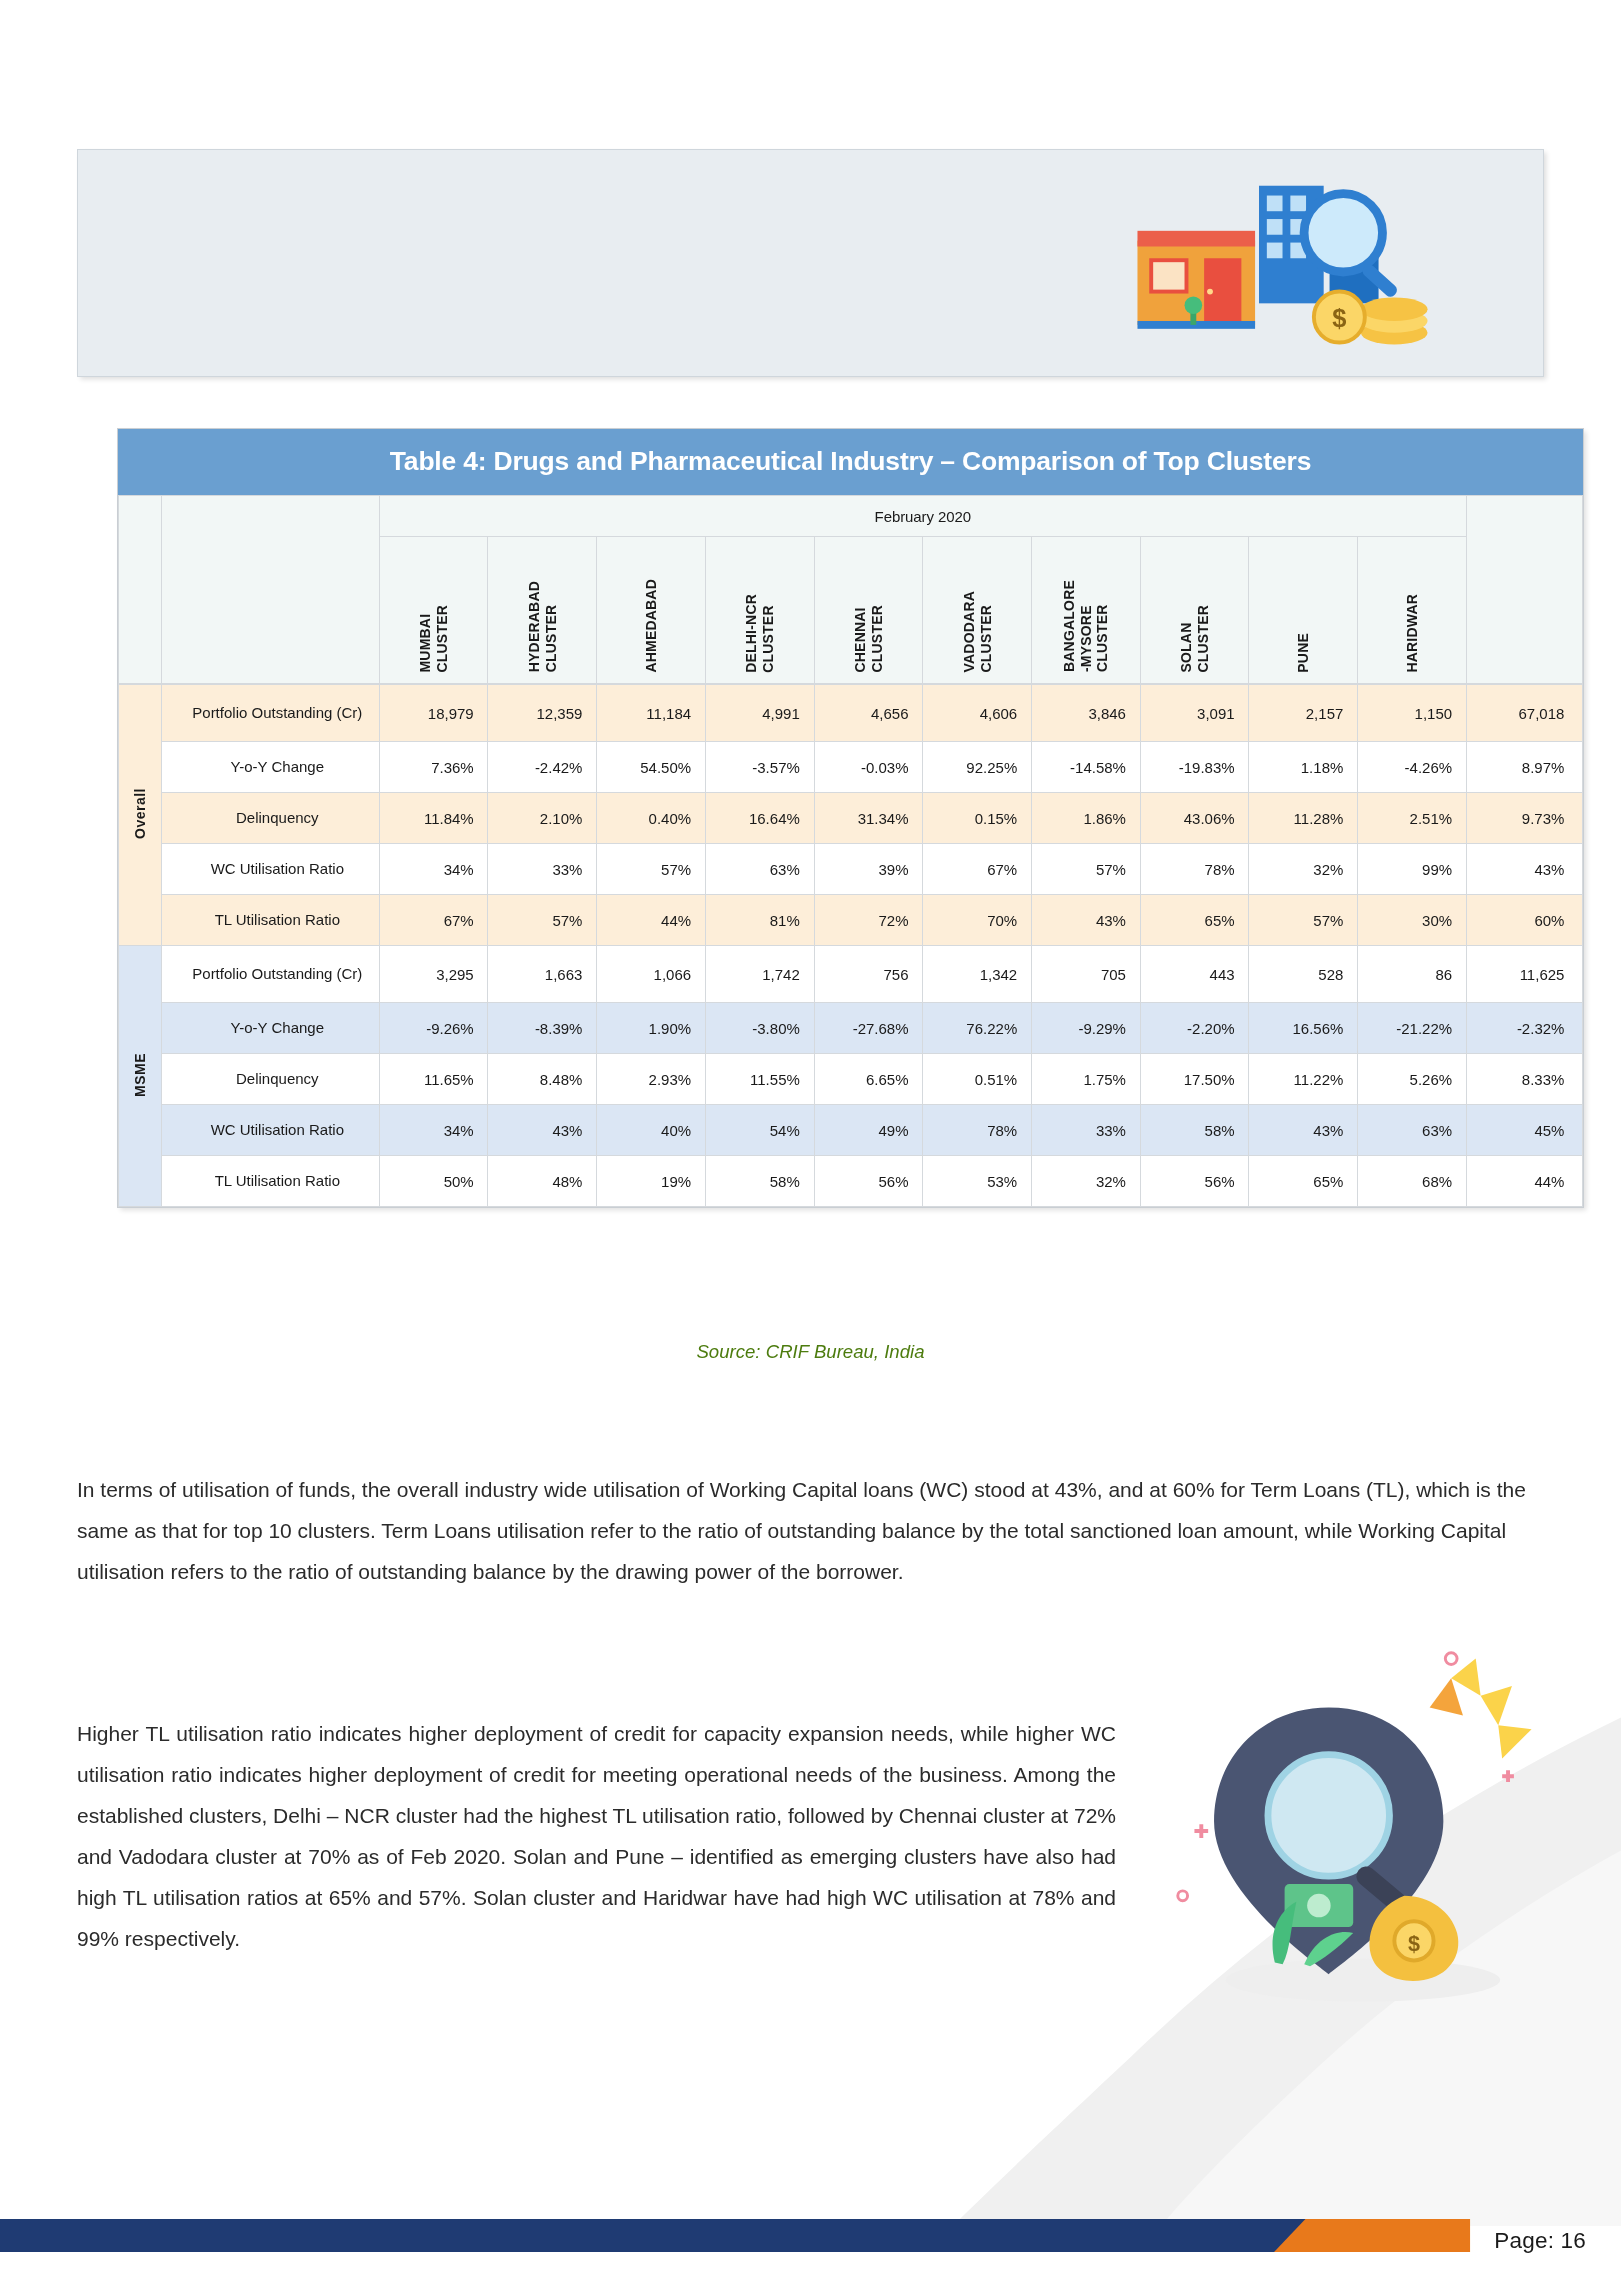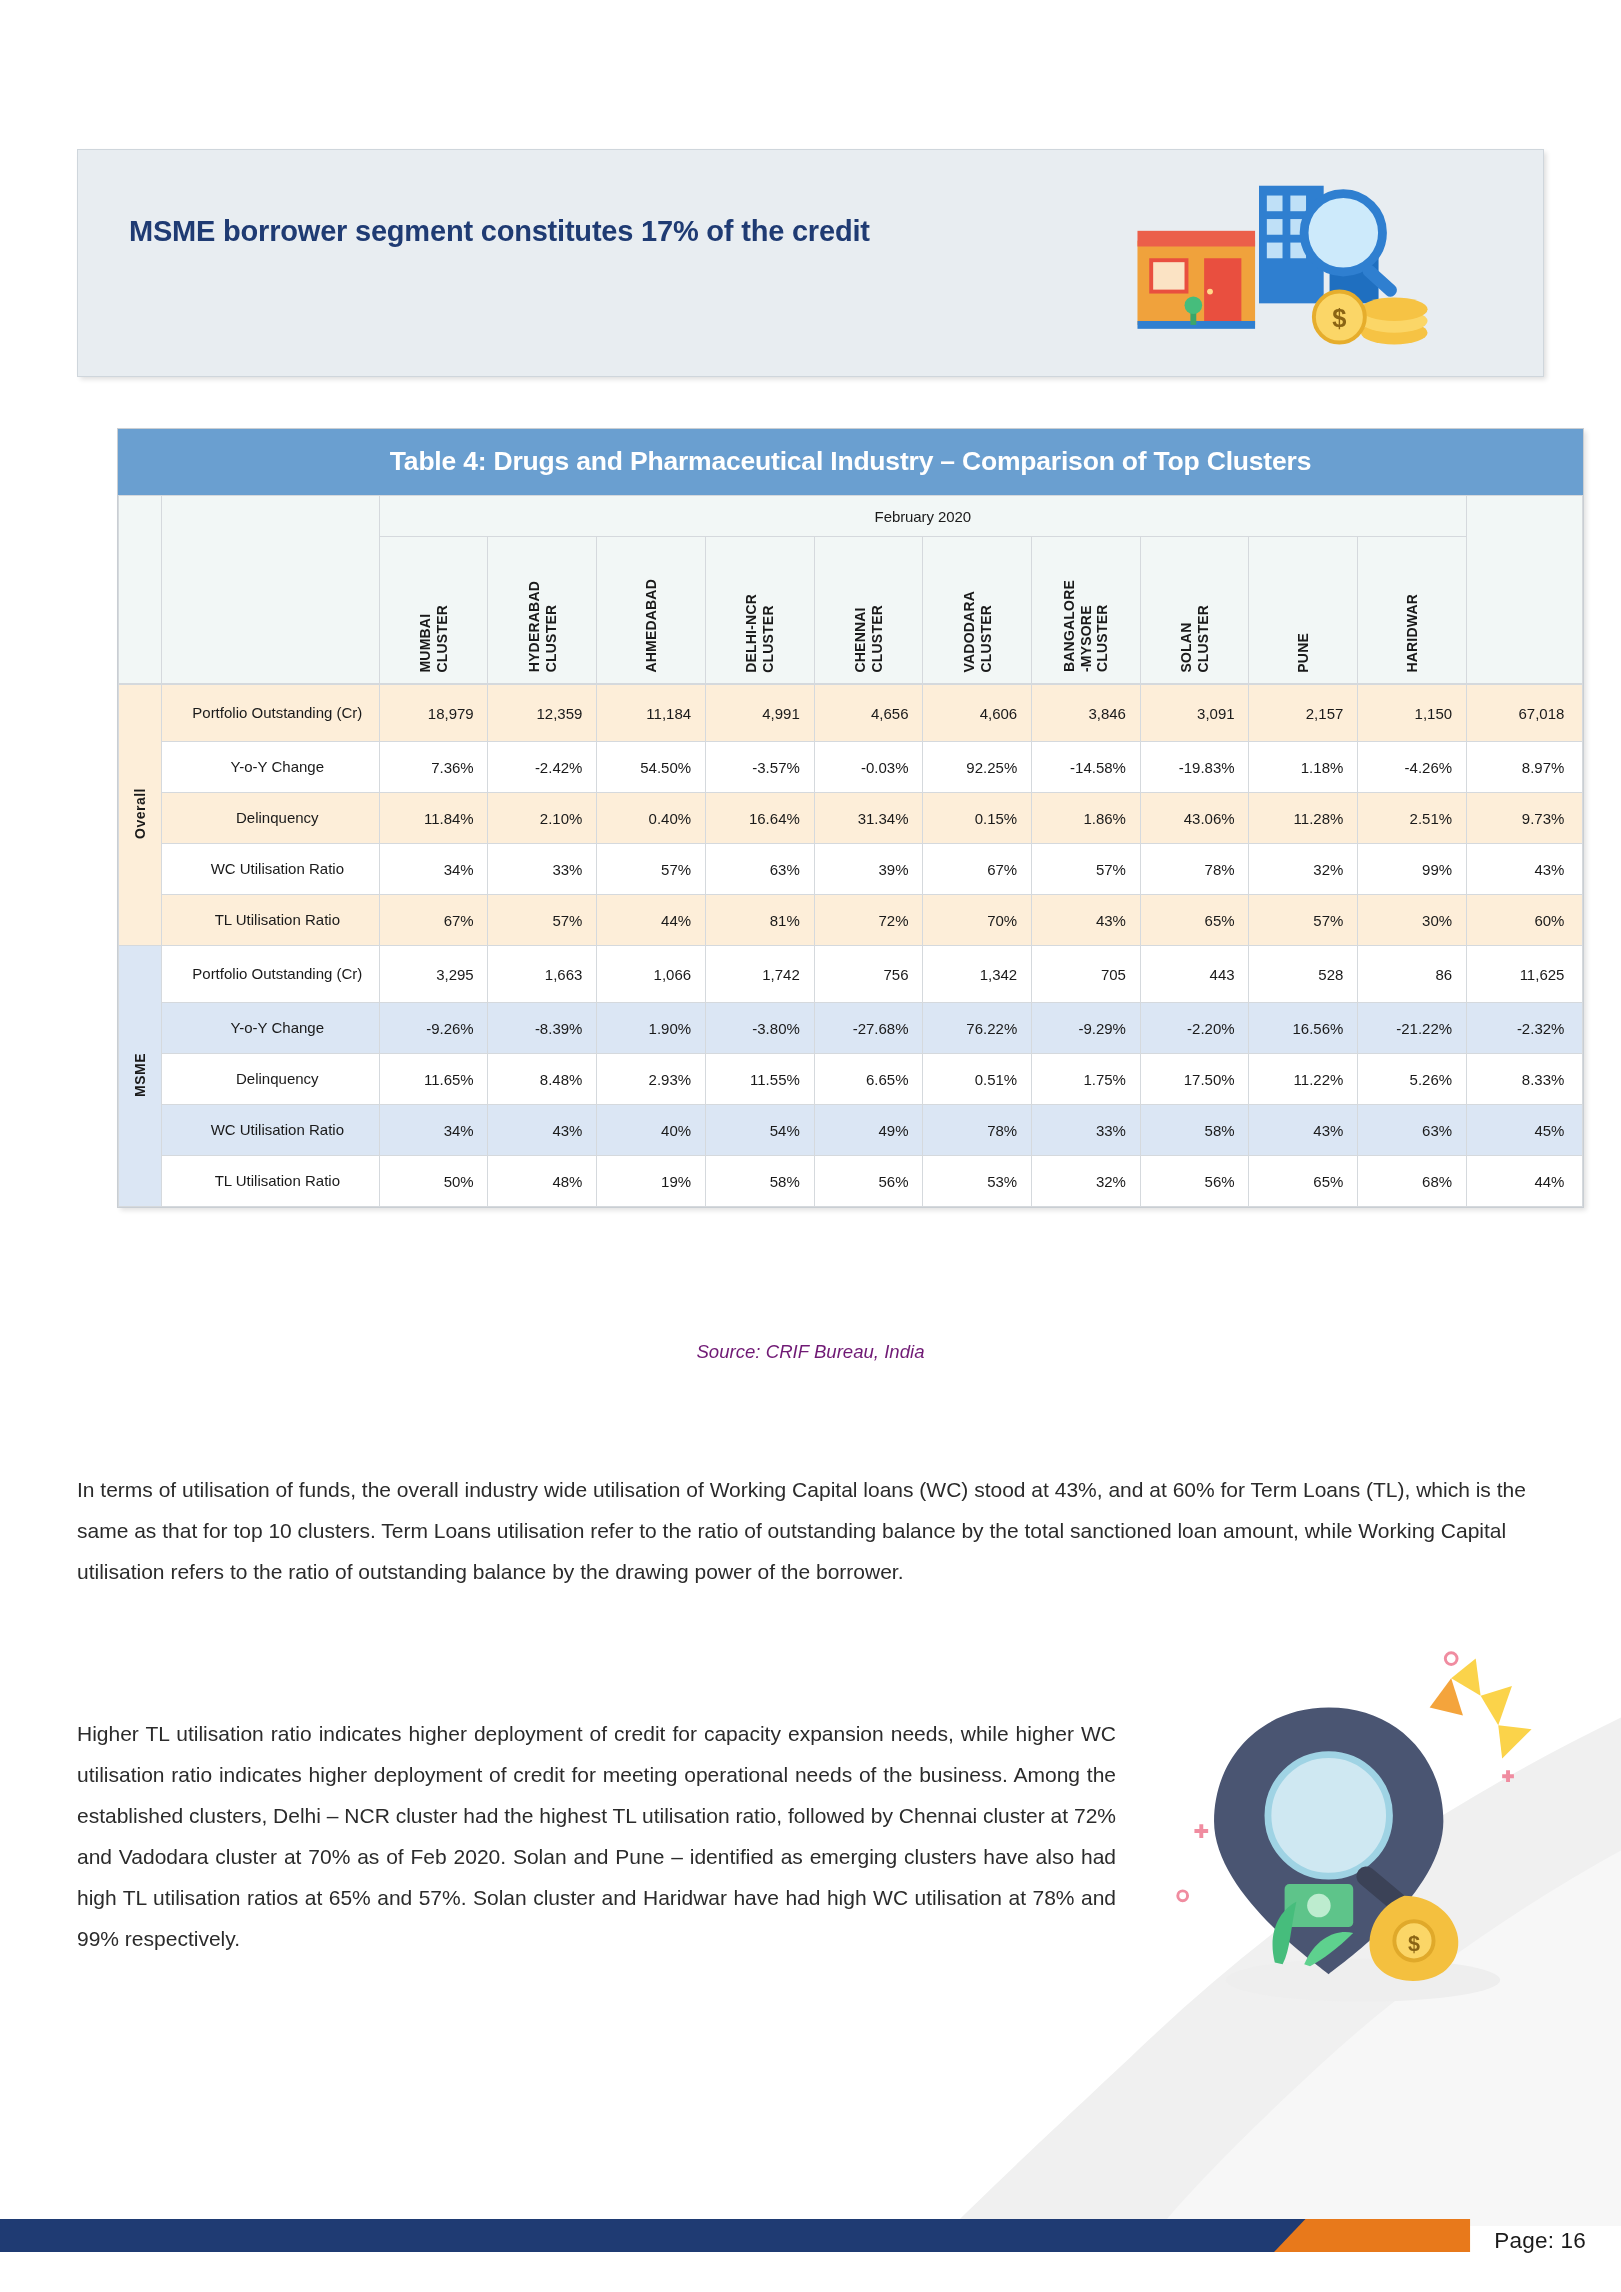--- a/index.html
+++ b/index.html
@@ -161,21 +161,21 @@
   .band-blue  { background: #dbe6f4; }
 
   .source {
     position: absolute;
     left: 77px;
     top: 1341px;
     width: 1467px;
     text-align: center;
     font-size: 18.6px;
     font-style: italic;
-    color: #701a75;
+    color: #4d7c0f;
     z-index: 3;
   }
 
   
   .para1 {
     position: absolute;
     left: 77px;
     top: 1470px;
     width: 1470px;
     font-size: 21px;
@@ -223,21 +223,20 @@
 
 <div class="page">
 
   <svg class="swoosh" viewBox="0 0 900 620">
     <path d="M900 40 C700 120 480 250 300 420 C210 505 150 560 100 610 L900 610 Z" fill="#f0f0f0"></path>
     <path d="M900 170 C760 230 600 330 470 450 C400 515 350 565 310 612 L900 612 Z" fill="#f7f7f7"></path>
   </svg>
 
   <div class="callout">
     <div class="callout-text">
-      <div>MSME borrower segment constitutes 17% of the credit</div>
     </div>
     <svg class="callout-art" viewBox="0 0 350 210">
 
       <rect x="150" y="18" width="66" height="120" fill="#2f7fd0"></rect>
       <rect x="158" y="28" width="16" height="16" fill="#bfe0f7"></rect>
       <rect x="182" y="28" width="16" height="16" fill="#bfe0f7"></rect>
       <rect x="158" y="52" width="16" height="16" fill="#bfe0f7"></rect>
       <rect x="182" y="52" width="16" height="16" fill="#bfe0f7"></rect>
       <rect x="158" y="76" width="16" height="16" fill="#bfe0f7"></rect>
       <rect x="182" y="76" width="16" height="16" fill="#bfe0f7"></rect>

